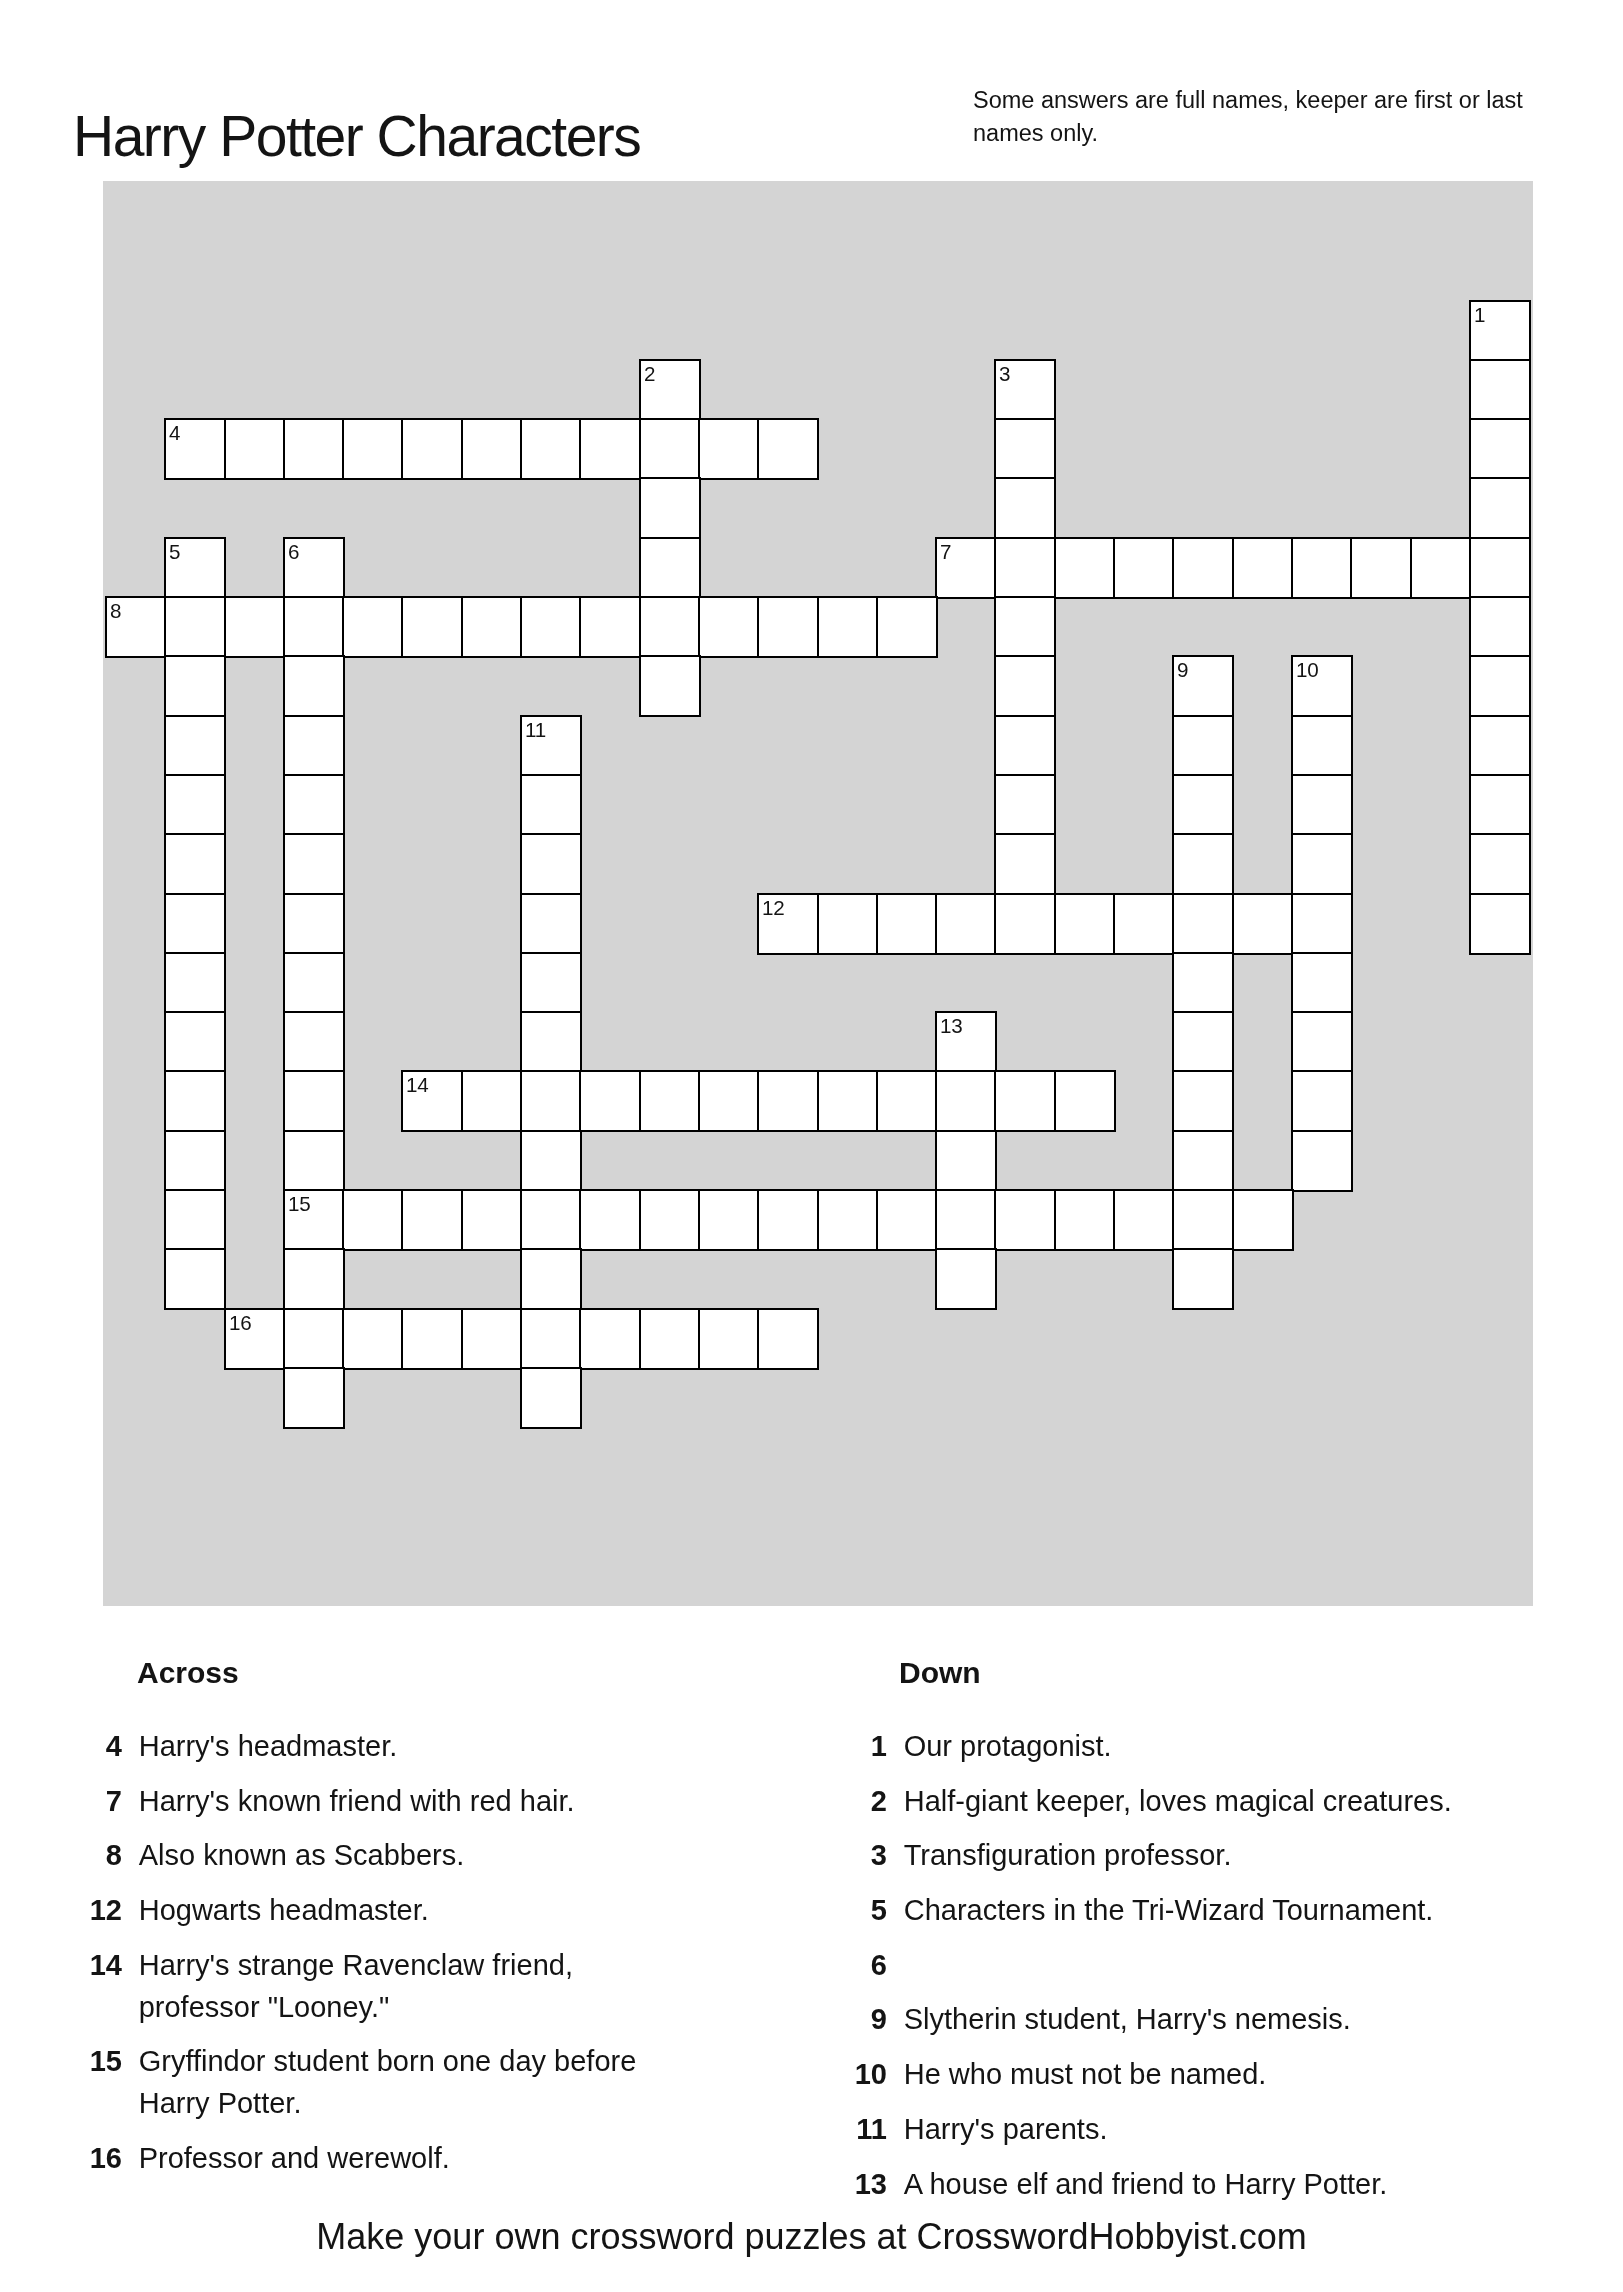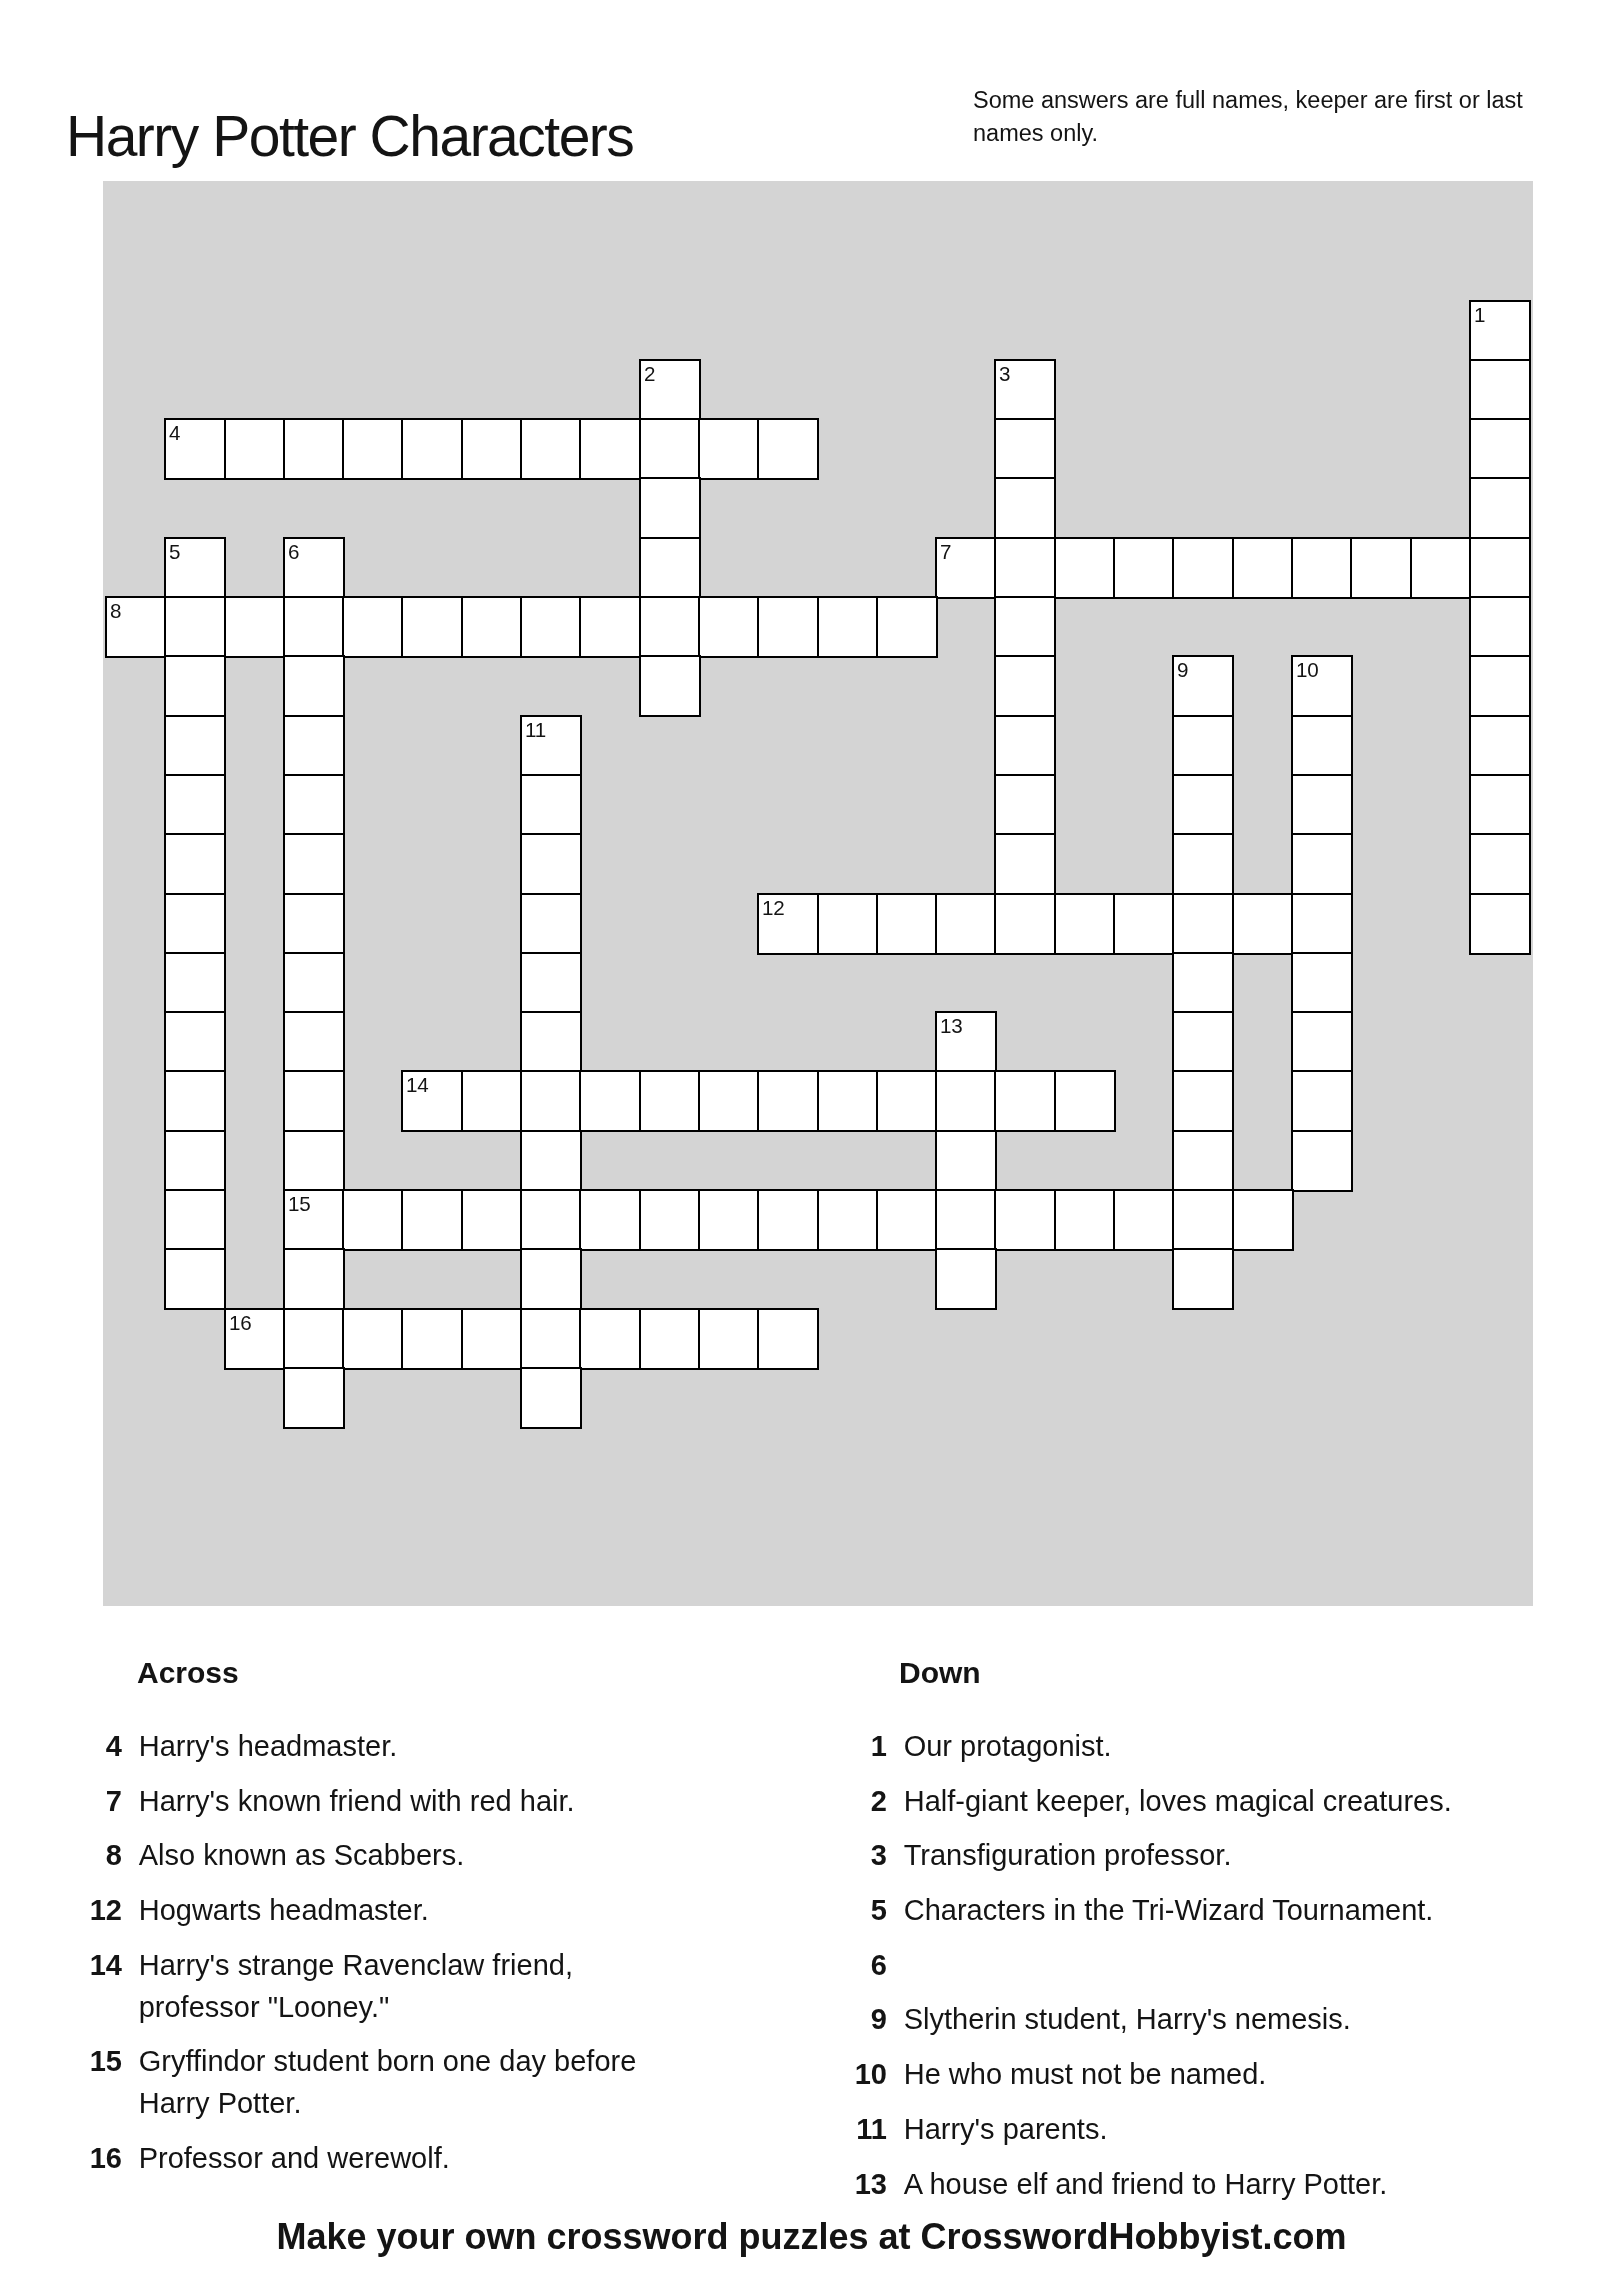--- a/index.html
+++ b/index.html
@@ -9,21 +9,21 @@
     --ink:#141414;
   }
   html,body{margin:0;padding:0;}
   body{
     width:1623px;height:2293px;background:#ffffff;
     font-family:"Liberation Sans", sans-serif;color:var(--ink);
   }
   .page{position:relative;width:1623px;height:2293px;overflow:hidden;}
 
   .title{
-    position:absolute;left:66px;top:65px;
+    position:absolute;left:73px;top:65px;
     font-size:57px;font-weight:400;letter-spacing:-1.5px;white-space:nowrap;
   }
   .subtitle{
     position:absolute;left:973px;top:84px;width:564px;
     font-size:23.5px;line-height:33px;
   }
 
   .puzzle{
     position:absolute;left:103px;top:181px;width:1430px;height:1425px;
     background:var(--puzzle-bg);
@@ -48,21 +48,21 @@
   .clue-list{position:absolute;top:1725px;}
   .clue-list.across{left:63px;width:637px;}
   .clue-list.down{left:828px;width:706px;}
 
   .clue{display:flex;margin-bottom:12.7px;font-size:29px;line-height:42px;}
   .clue .n{flex:none;width:59px;text-align:right;font-weight:bold;}
   .clue .t{margin-left:16.7px;}
 
   .footer{
     position:absolute;left:0;top:2216px;width:1623px;
-    text-align:center;font-size:36px;font-weight:bold;white-space:nowrap;
+    text-align:center;font-size:36px;font-weight:normal;white-space:nowrap;
   }
 </style>
 </head>
 <body>
 
 <div class="page">
 
   <h1 class="title">Harry Potter Characters</h1>
 
   <div class="subtitle">Some answers are full names, keeper are first or last names only.</div>

